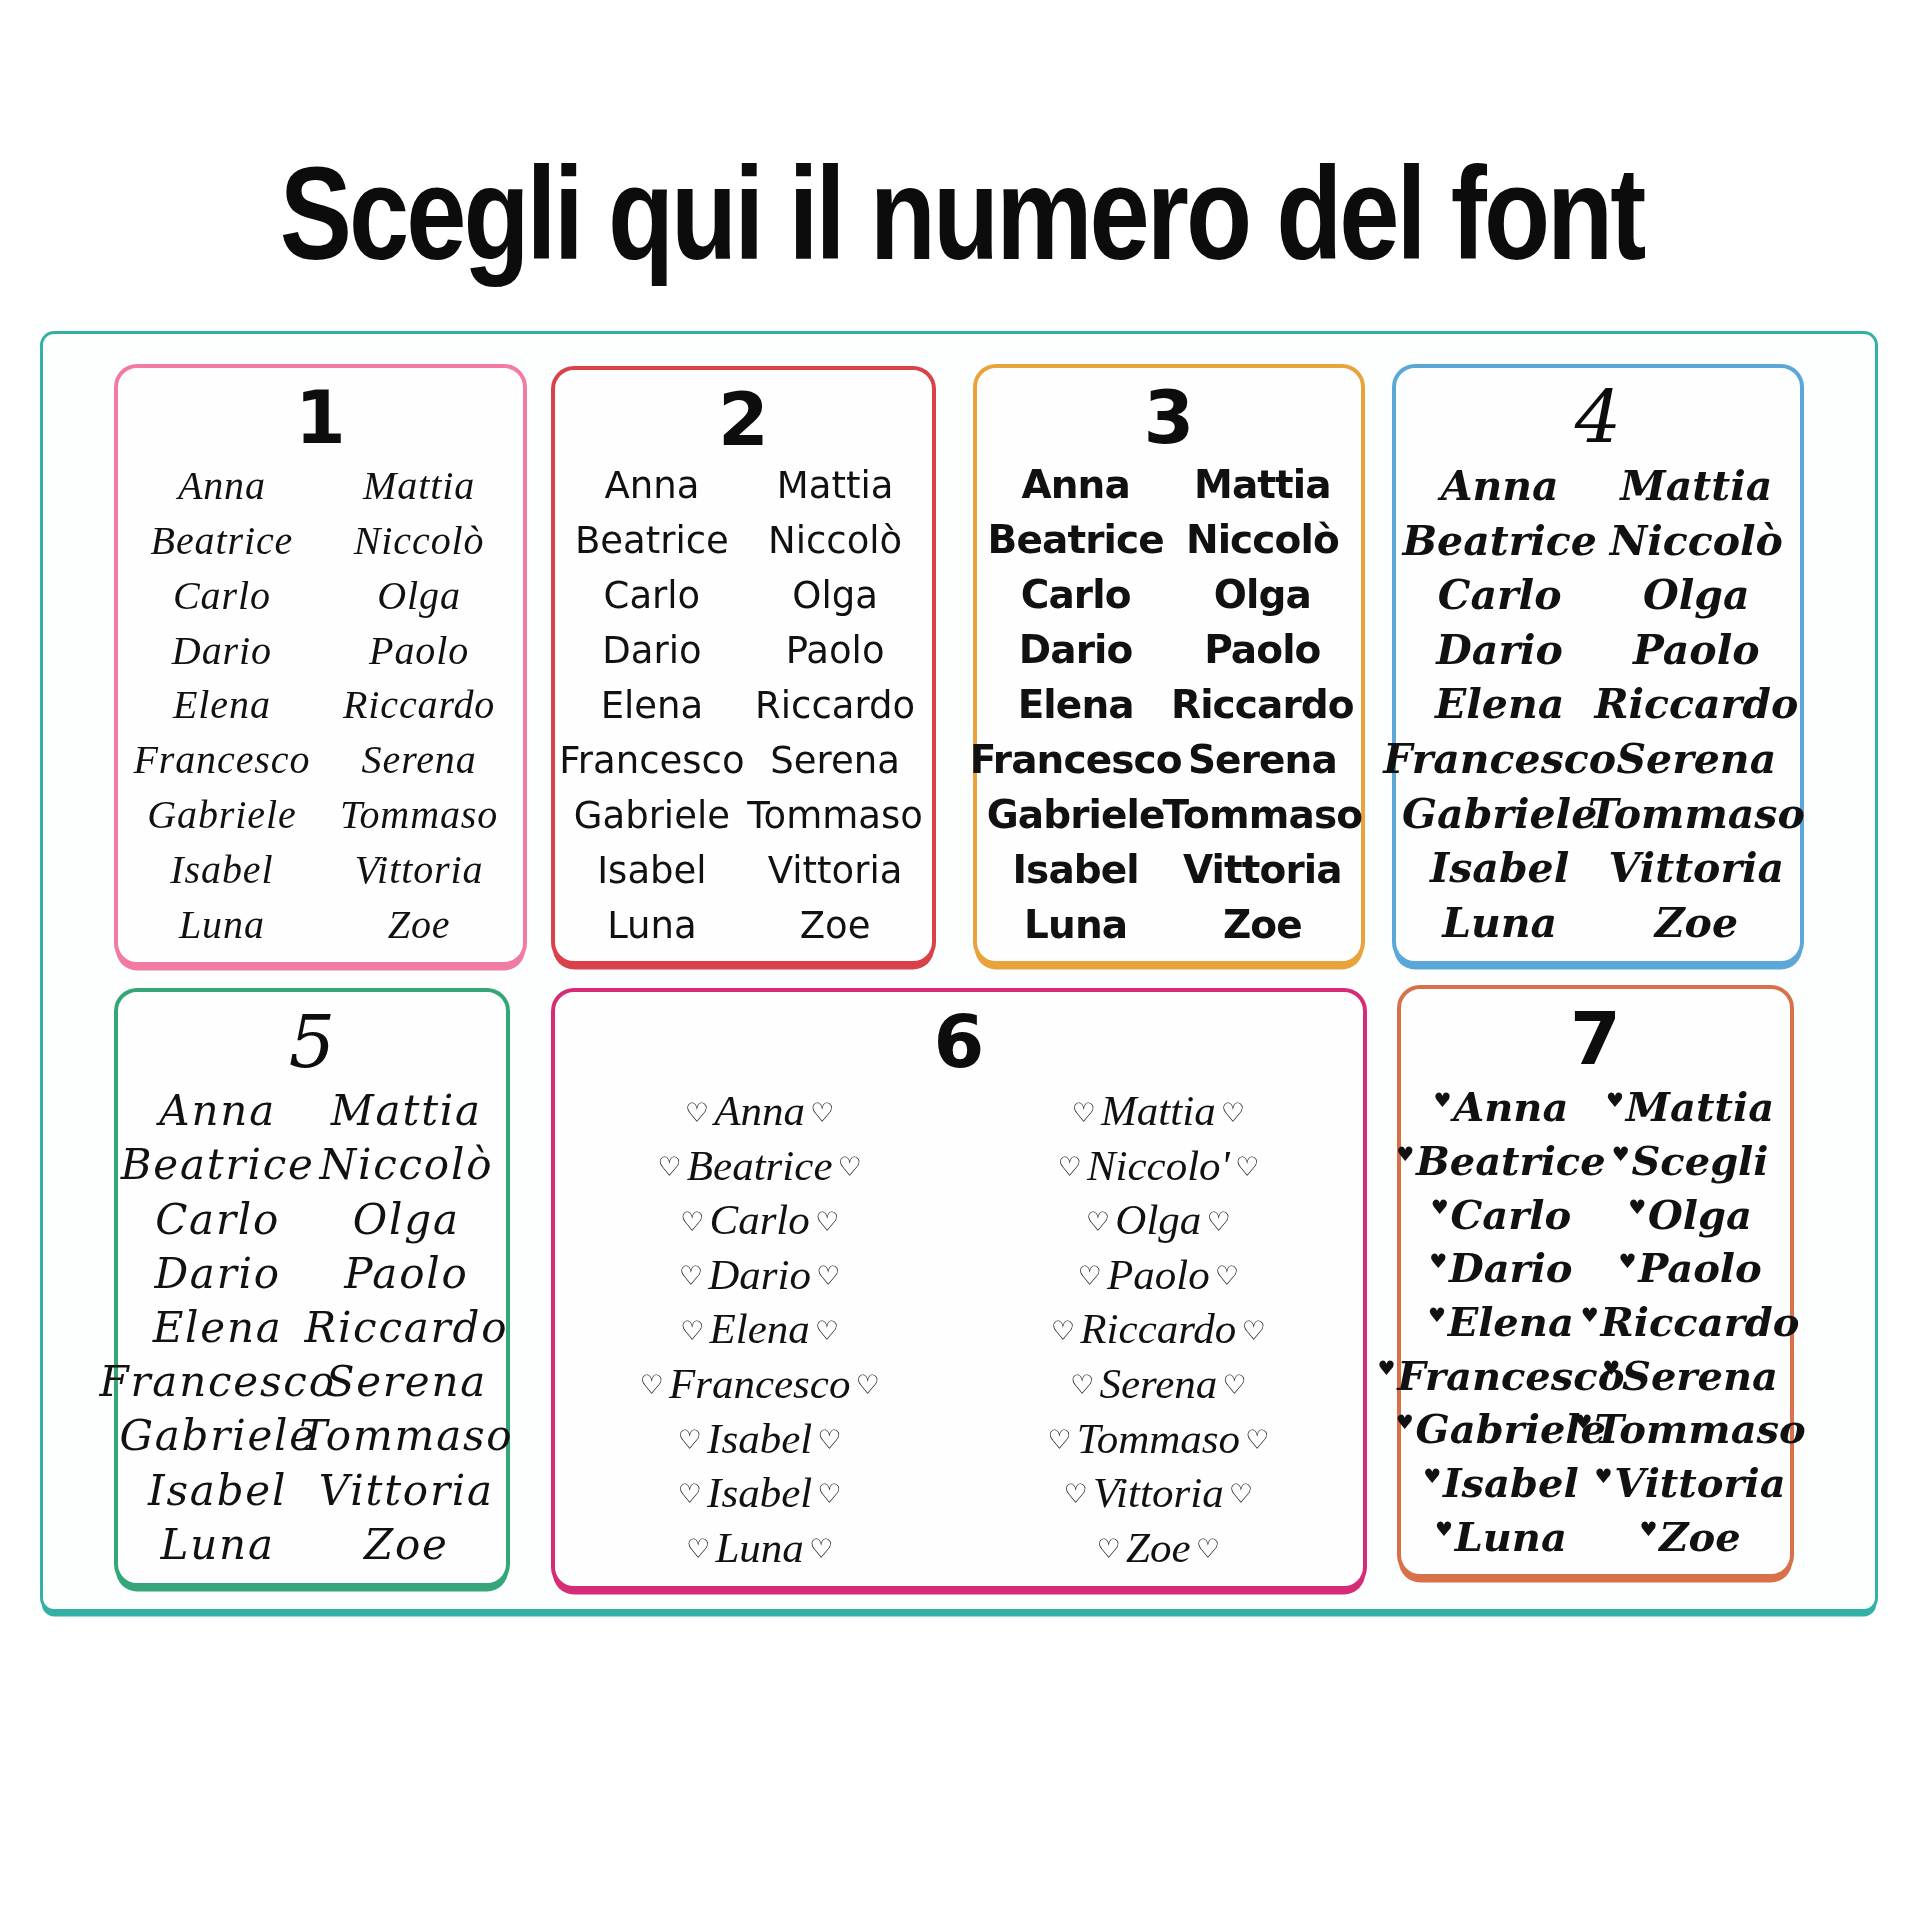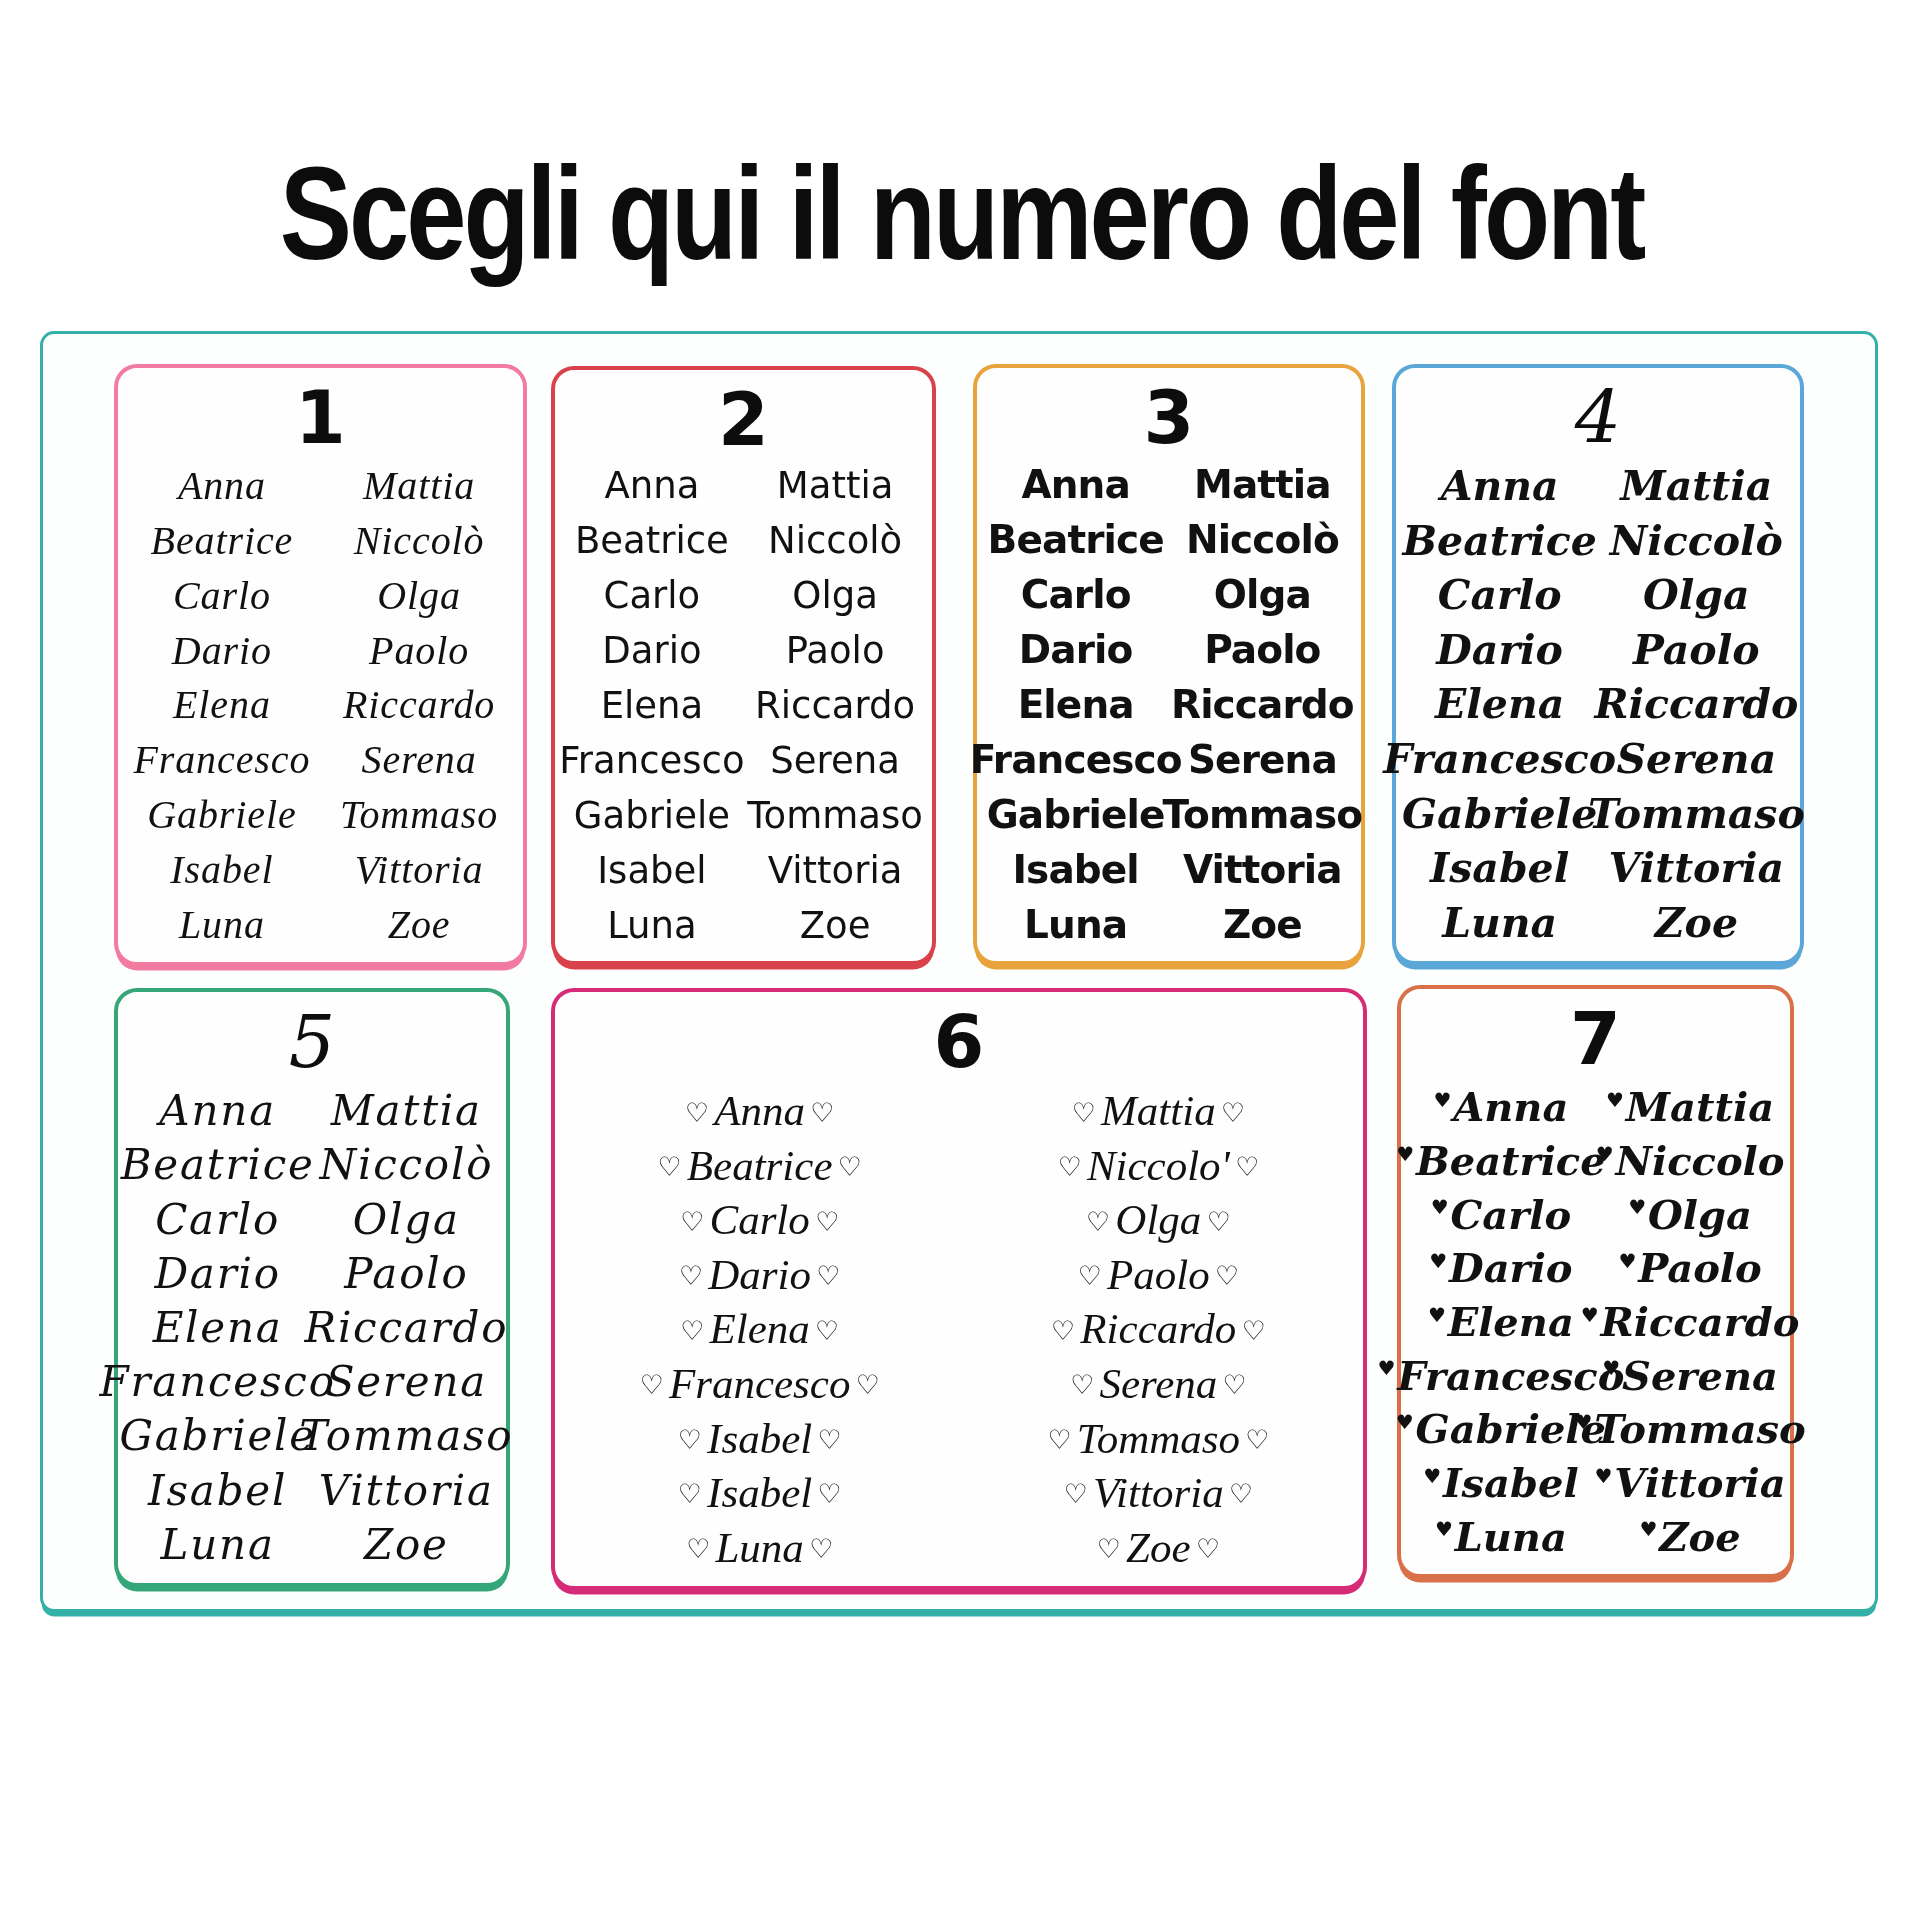--- a/index.html
+++ b/index.html
@@ -231,21 +231,21 @@
           <span class="name">Carlo</span>
           <span class="name">Dario</span>
           <span class="name">Elena</span>
           <span class="name">Francesco</span>
           <span class="name">Gabriele</span>
           <span class="name">Isabel</span>
           <span class="name">Luna</span>
         </div>
         <div class="col">
           <span class="name">Mattia</span>
-          <span class="name">Niccolo</span>
+          <span class="name">Scegli</span>
           <span class="name">Olga</span>
           <span class="name">Paolo</span>
           <span class="name">Riccardo</span>
           <span class="name">Serena</span>
           <span class="name">Tommaso</span>
           <span class="name">Vittoria</span>
           <span class="name">Zoe</span>
         </div>
       </div>
     </section>

